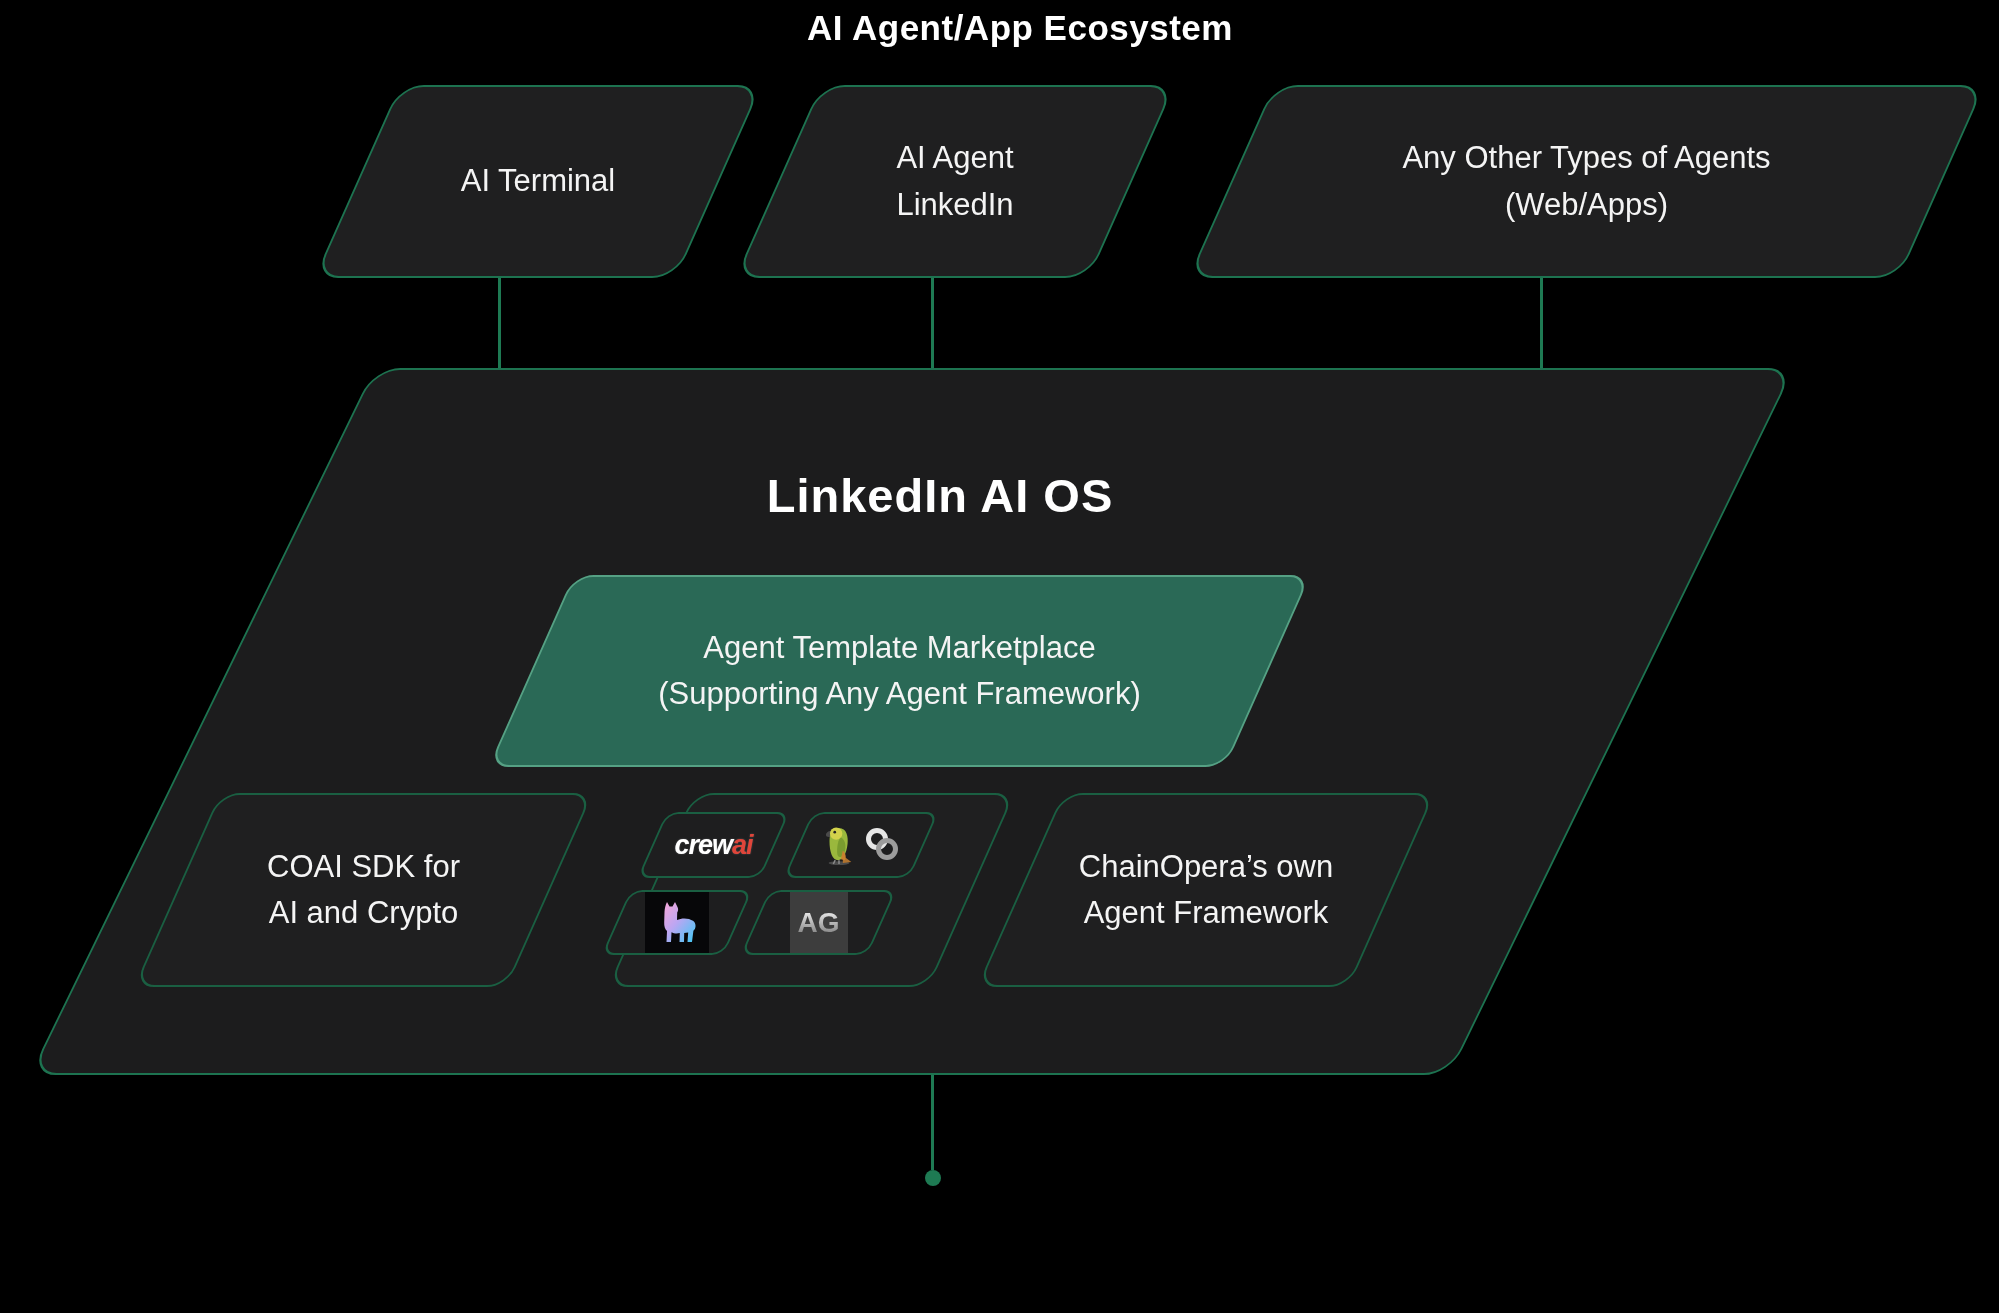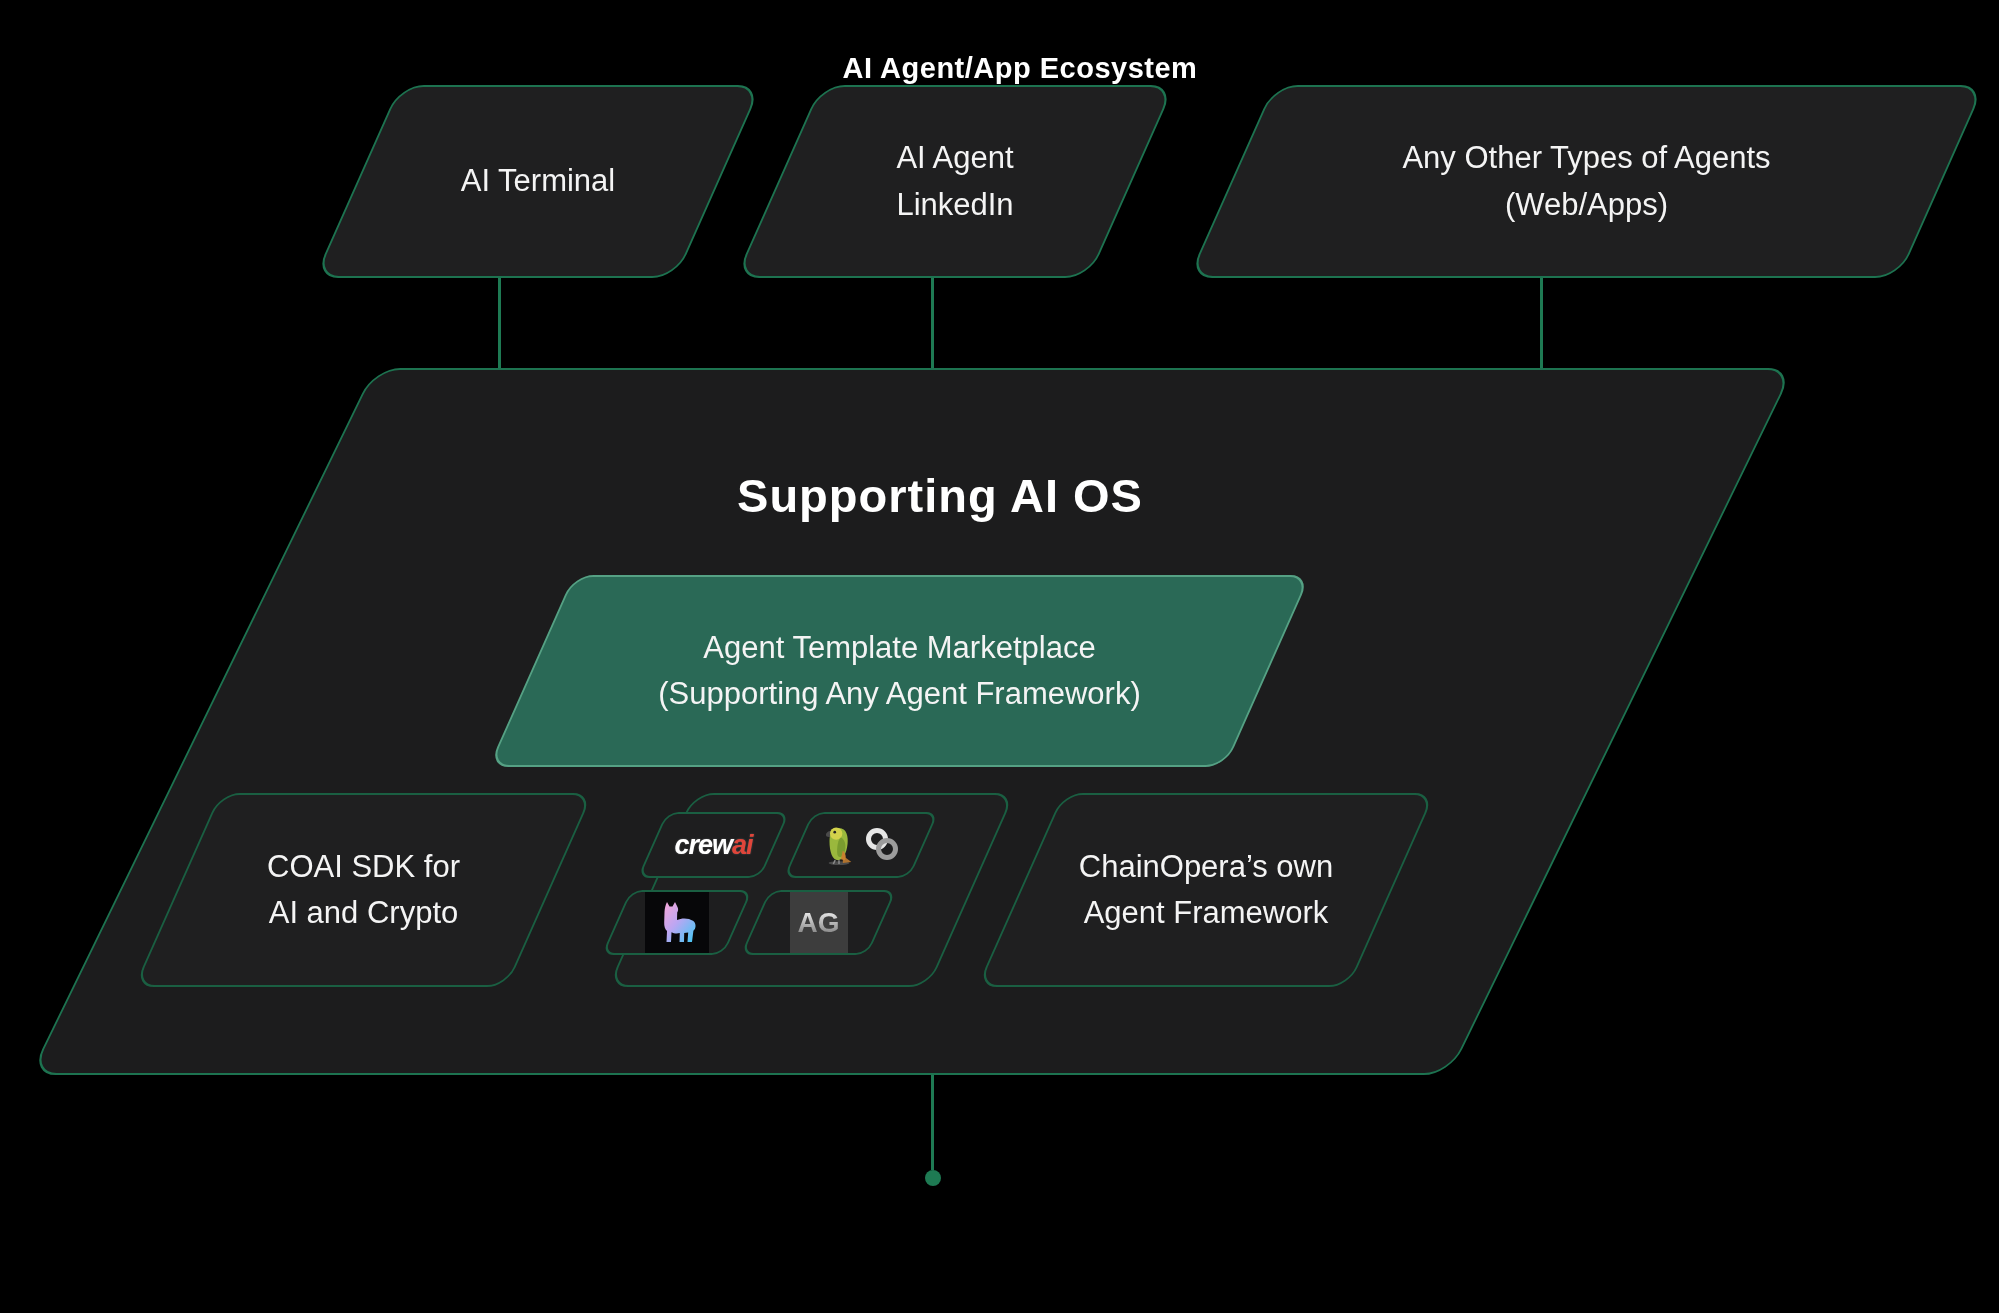--- a/index.html
+++ b/index.html
@@ -55,21 +55,21 @@
     background:var(--marketplace_fill);
     border:2px solid var(--marketplace_border);
     border-radius:20px;
   }
   
   .node-label{font-size:31px;font-weight:400;line-height:1.5;color:var(--text);}
   .heading{
     position:absolute;transform:translateX(-50%);
     font-weight:800;color:#fff;white-space:nowrap;letter-spacing:1px;
   }
-  .top-title{font-size:29px;letter-spacing:.5px;margin-top:44px;}
+  .top-title{font-size:35px;letter-spacing:.5px;}
   .os-title{font-size:47px;}
   .platform-title{font-size:46px;}
   
   .vline{position:absolute;width:3px;background:var(--line_green);}
   .dot{position:absolute;width:16px;height:16px;border-radius:50%;background:var(--line_green);}
   
   .crewai{font-style:italic;font-weight:800;font-size:27px;letter-spacing:-1px;white-space:nowrap;
           text-shadow:0 0 2px rgba(255,255,255,.25);}
   .crewai .w{color:#ffffff;}
   .crewai .r{color:var(--crewai_red);}
@@ -111,21 +111,21 @@
 
   <div class="vline" style="left:498px;top:278px;height:124px;"></div>
   <div class="vline" style="left:931px;top:278px;height:124px;"></div>
   <div class="vline" style="left:1540px;top:278px;height:124px;"></div>
   <div class="dot" style="left:492px;top:398px;"></div>
   <div class="dot" style="left:925px;top:398px;"></div>
   <div class="dot" style="left:1534px;top:398px;"></div>
 
   <div class="pgram big" style="left:202px;top:368px;width:1420px;height:707px;"></div>
 
-  <div class="heading os-title" style="left:940px;top:468px;">Supporting AI OS</div>
+  <div class="heading os-title" style="left:940px;top:468px;">LinkedIn AI OS</div>
 
   <div class="pgram mkt" style="left:531px;top:575px;width:737px;height:192px;">
     <div class="content">
       <div class="node-label">Agent Template Marketplace</div>
       <div class="node-label">(Supporting Any Agent Framework)</div>
     </div>
   </div>
 
   <div class="pgram inner" style="left:177px;top:793px;width:373px;height:194px;">
     <div class="content">

